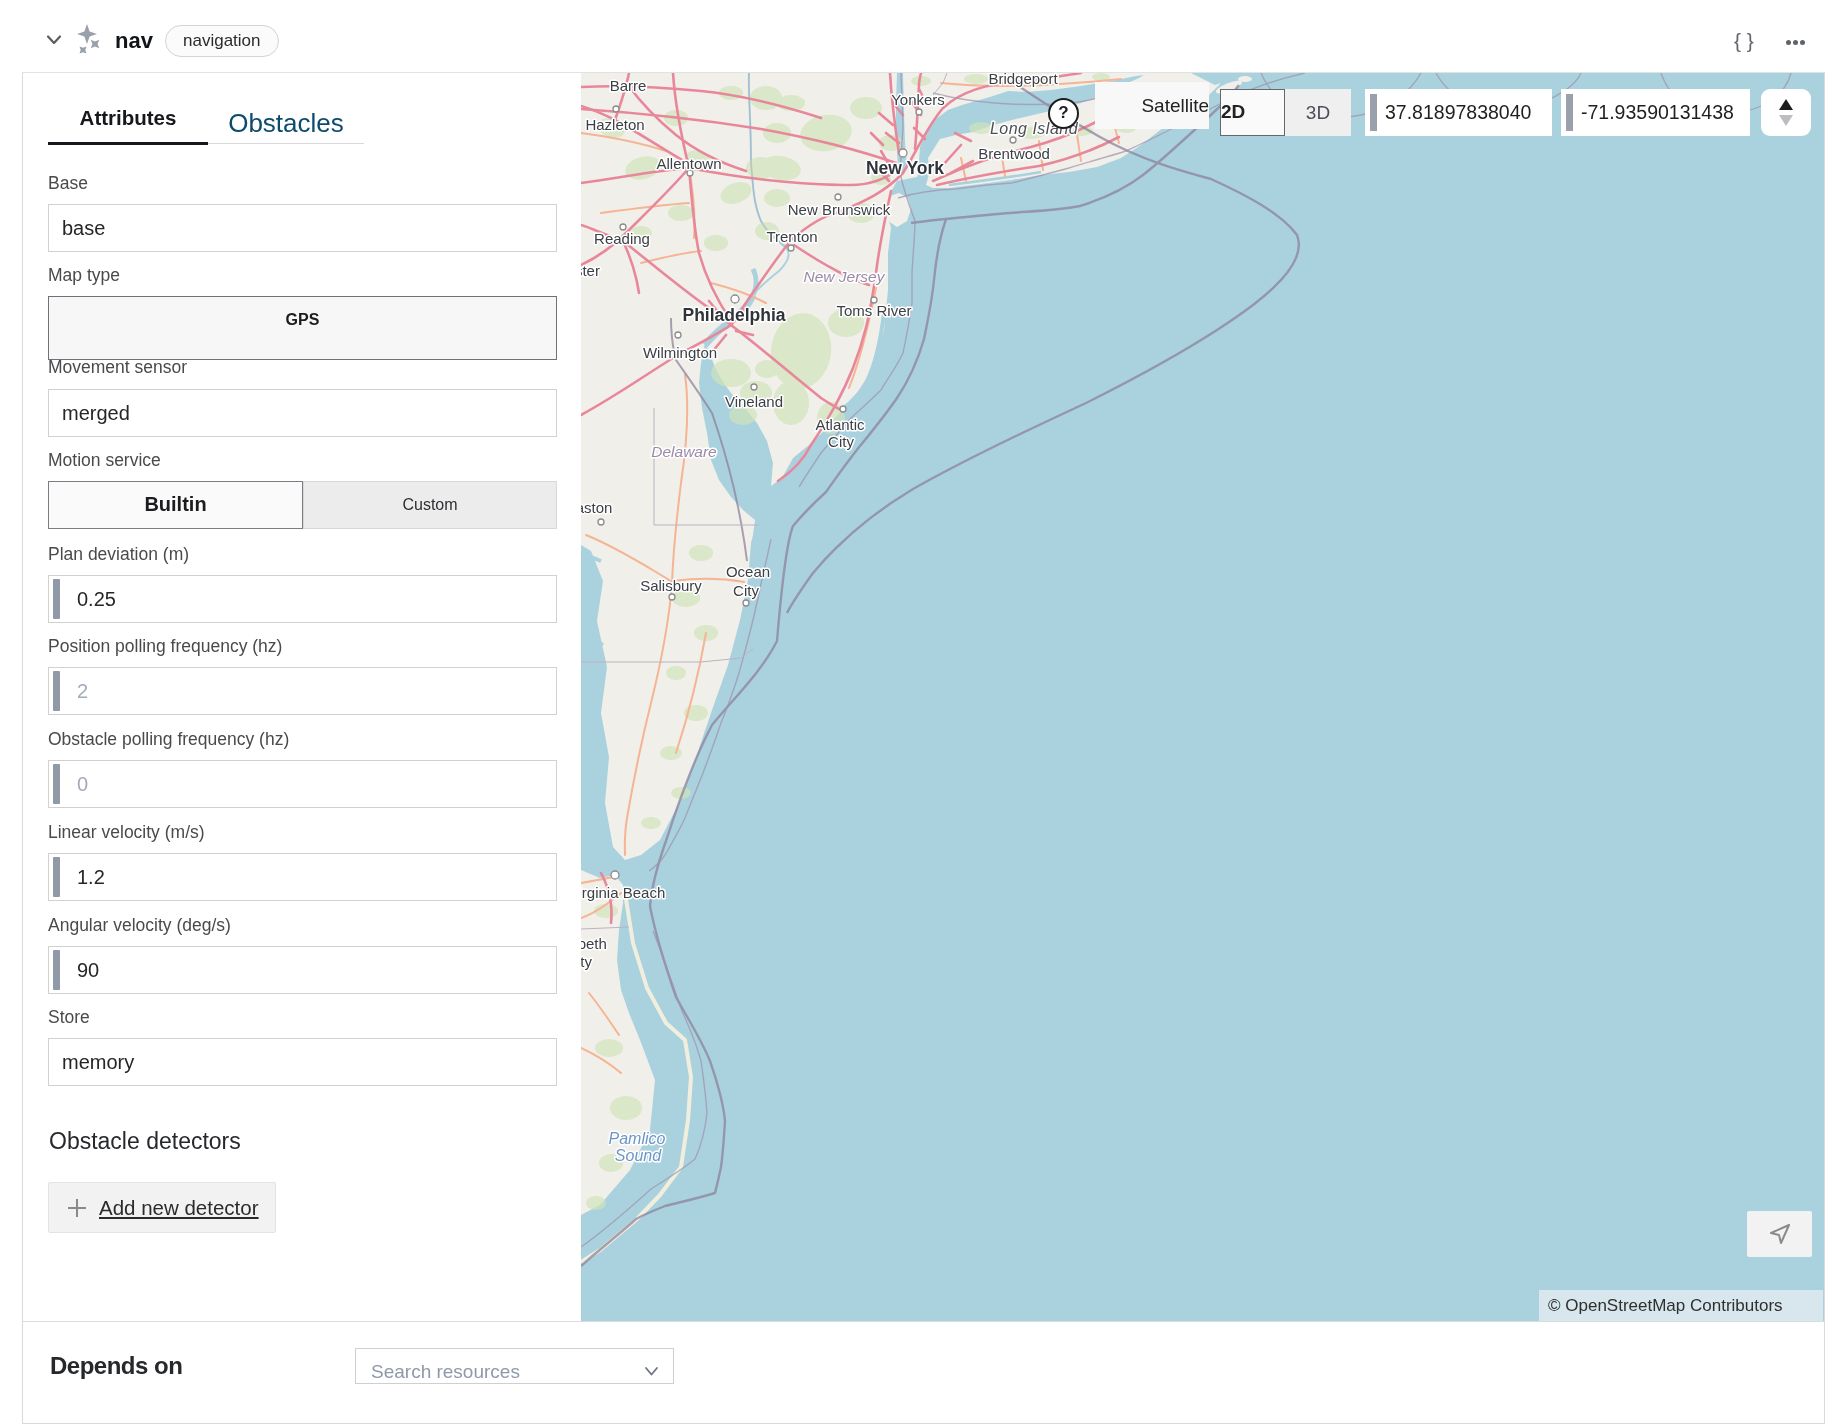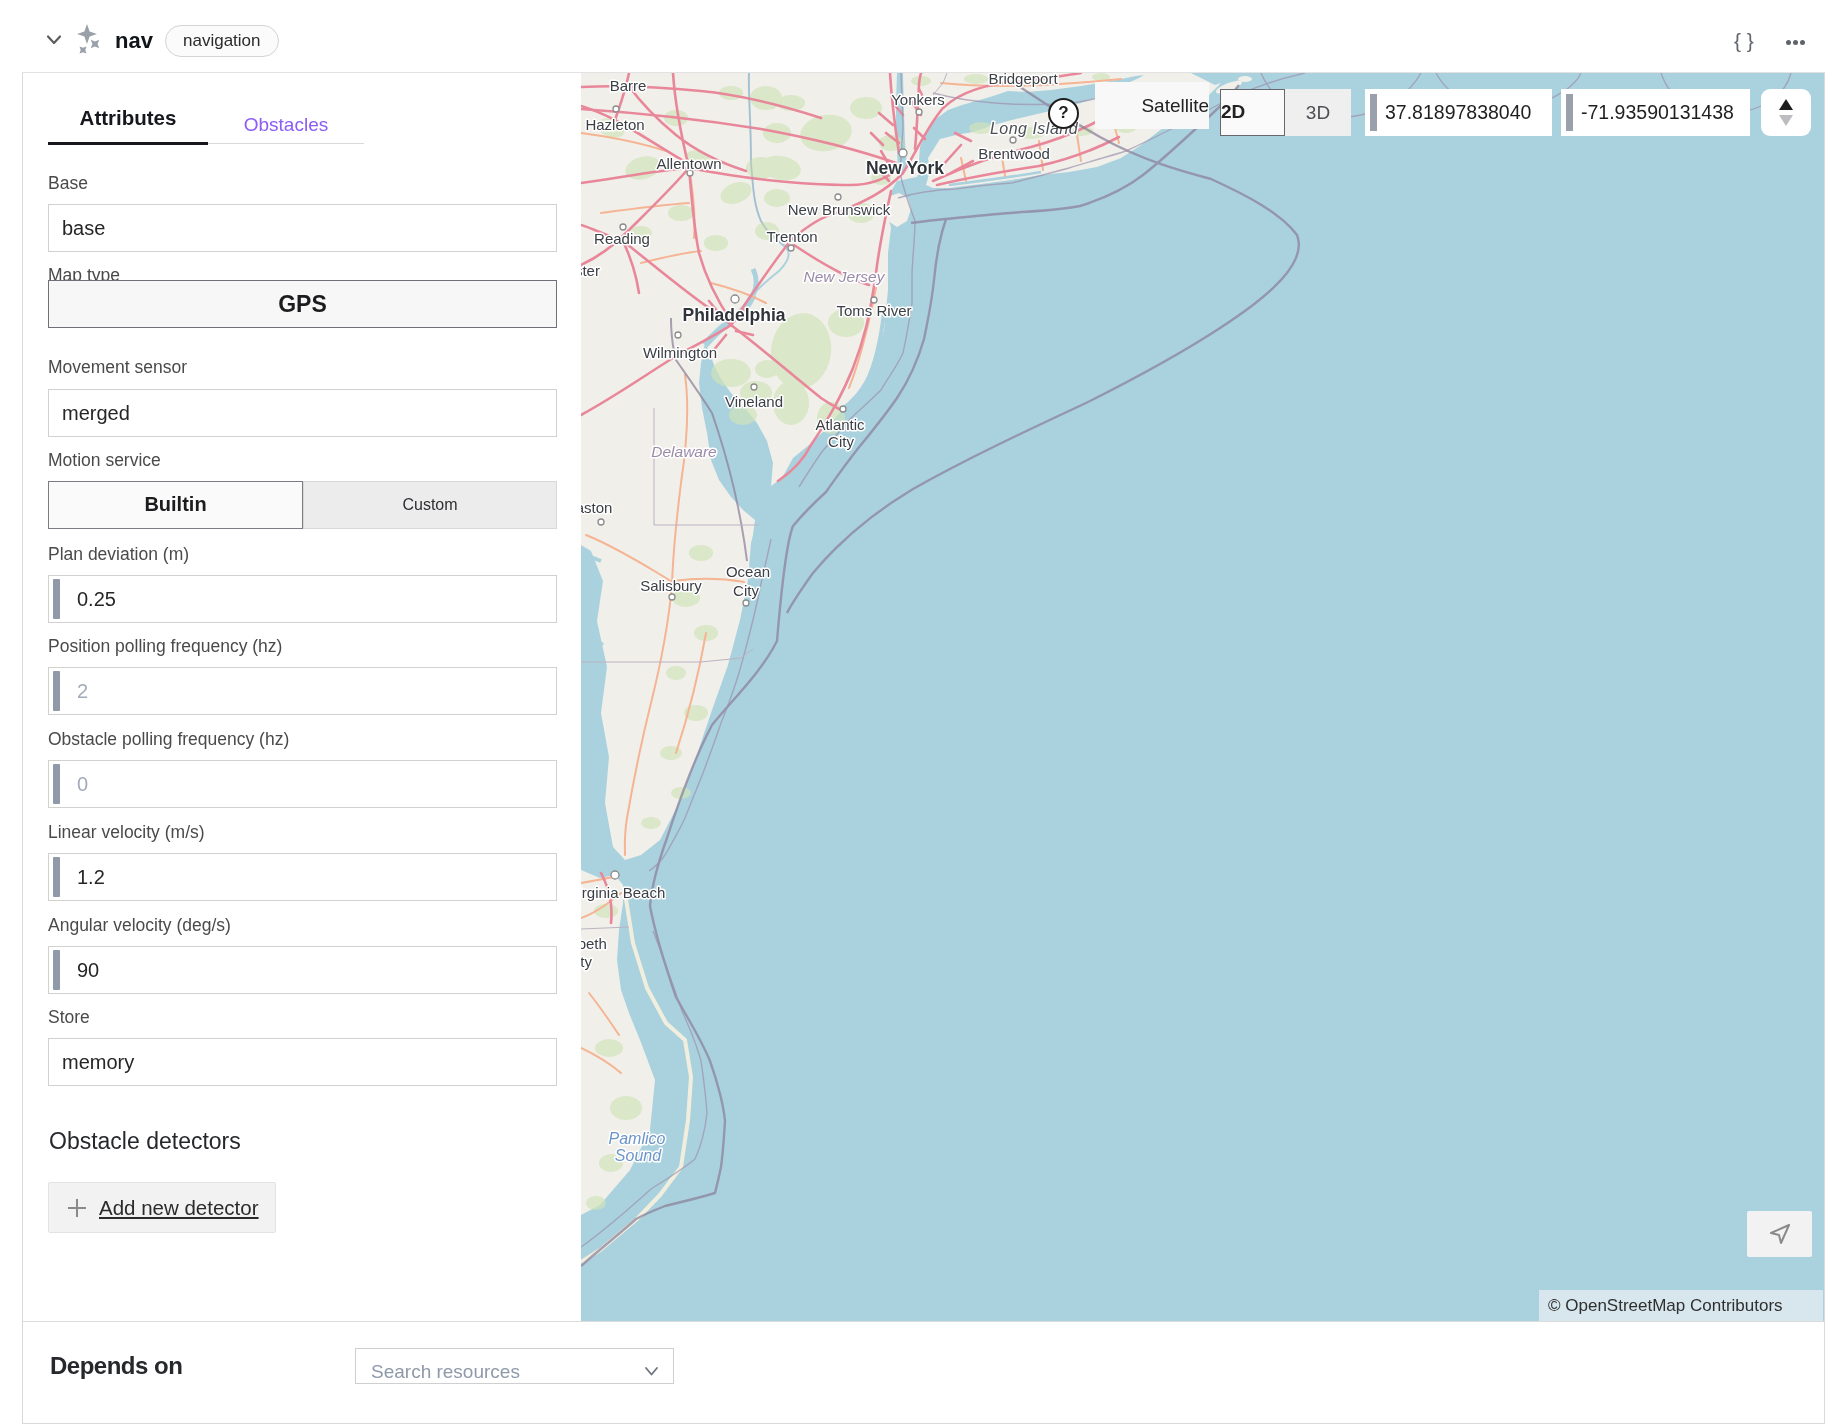--- a/index.html
+++ b/index.html
@@ -28,31 +28,31 @@
   <path d="M21 14 L22.8 18.2 L27 20 L22.8 21.8 L21 26 L19.2 21.8 L15 20 L19.2 18.2 Z" fill="#9aa0aa" transform="rotate(45 21 20)"></path>
 </svg>
 <div class="abs" style="left:115px;top:28px;font-size:22px;font-weight:bold;color:#111418;">nav</div>
 <div class="abs" style="left:165px;top:25px;height:32px;border:1px solid #d4d4d4;border-radius:16px;background:#fbfbfb;padding:0 17px;line-height:30px;font-size:17px;color:#2b2b2b;">navigation</div>
 <div class="abs" style="left:1734px;top:29px;font-size:21px;color:#62676f;letter-spacing:2px;">{ }</div>
 <div class="abs" style="left:1786px;top:40px;width:5px;height:5px;border-radius:50%;background:#5f646c;"></div>
 <div class="abs" style="left:1793px;top:40px;width:5px;height:5px;border-radius:50%;background:#5f646c;"></div>
 <div class="abs" style="left:1800px;top:40px;width:5px;height:5px;border-radius:50%;background:#5f646c;"></div>
 
 <div class="abs" style="left:48px;top:106px;width:160px;text-align:center;font-size:20.5px;font-weight:bold;color:#16181d;">Attributes</div>
-<div class="abs" style="left:208px;top:114px;width:156px;text-align:center;font-size:19px;color:#8b5cf6;">Obstacles</div>
+<div class="abs" style="left:208px;top:108px;width:156px;text-align:center;font-size:26px;color:#0c4a6e;">Obstacles</div>
 <div class="abs" style="left:48px;top:143px;width:316px;height:1px;background:#d9d9d9;"></div>
 <div class="abs" style="left:48px;top:142px;width:160px;height:3px;background:#16181d;"></div>
 
 <div class="abs lbl" style="left:48px;top:173px;">Base</div>
 <div class="abs inp" style="top:204px;">
     <span class="val">base</span>
   </div>
 
 <div class="abs lbl" style="left:48px;top:265px;">Map type</div>
-<div class="abs" style="left:48px;top:280px;width:509px;height:48px;background:#f7f7f7;border:1px solid #70707a;text-align:center;line-height:46px;font-size:23px;font-weight:bold;color:#1c1c1f;">GPS</div>
+<div class="abs" style="left:48px;top:296px;width:509px;height:64px;background:#f7f7f7;border:1px solid #70707a;text-align:center;line-height:46px;font-size:16px;font-weight:bold;color:#1c1c1f;">GPS</div>
 
 <div class="abs lbl" style="left:48px;top:357px;">Movement sensor</div>
 <div class="abs inp" style="top:389px;">
     <span class="val">merged</span>
   </div>
 
 <div class="abs lbl" style="left:48px;top:450px;">Motion service</div>
 <div class="abs" style="left:48px;top:481px;width:255px;height:48px;background:#fafafa;border:1.5px solid #7c7c84;text-align:center;line-height:45px;font-size:20px;font-weight:bold;color:#1c1c1f;z-index:2;">Builtin</div>
 <div class="abs" style="left:303px;top:481px;width:254px;height:48px;background:#ececec;border:1px solid #d8d8d8;text-align:center;line-height:46px;font-size:16px;color:#2e2e33;">Custom</div>
 

